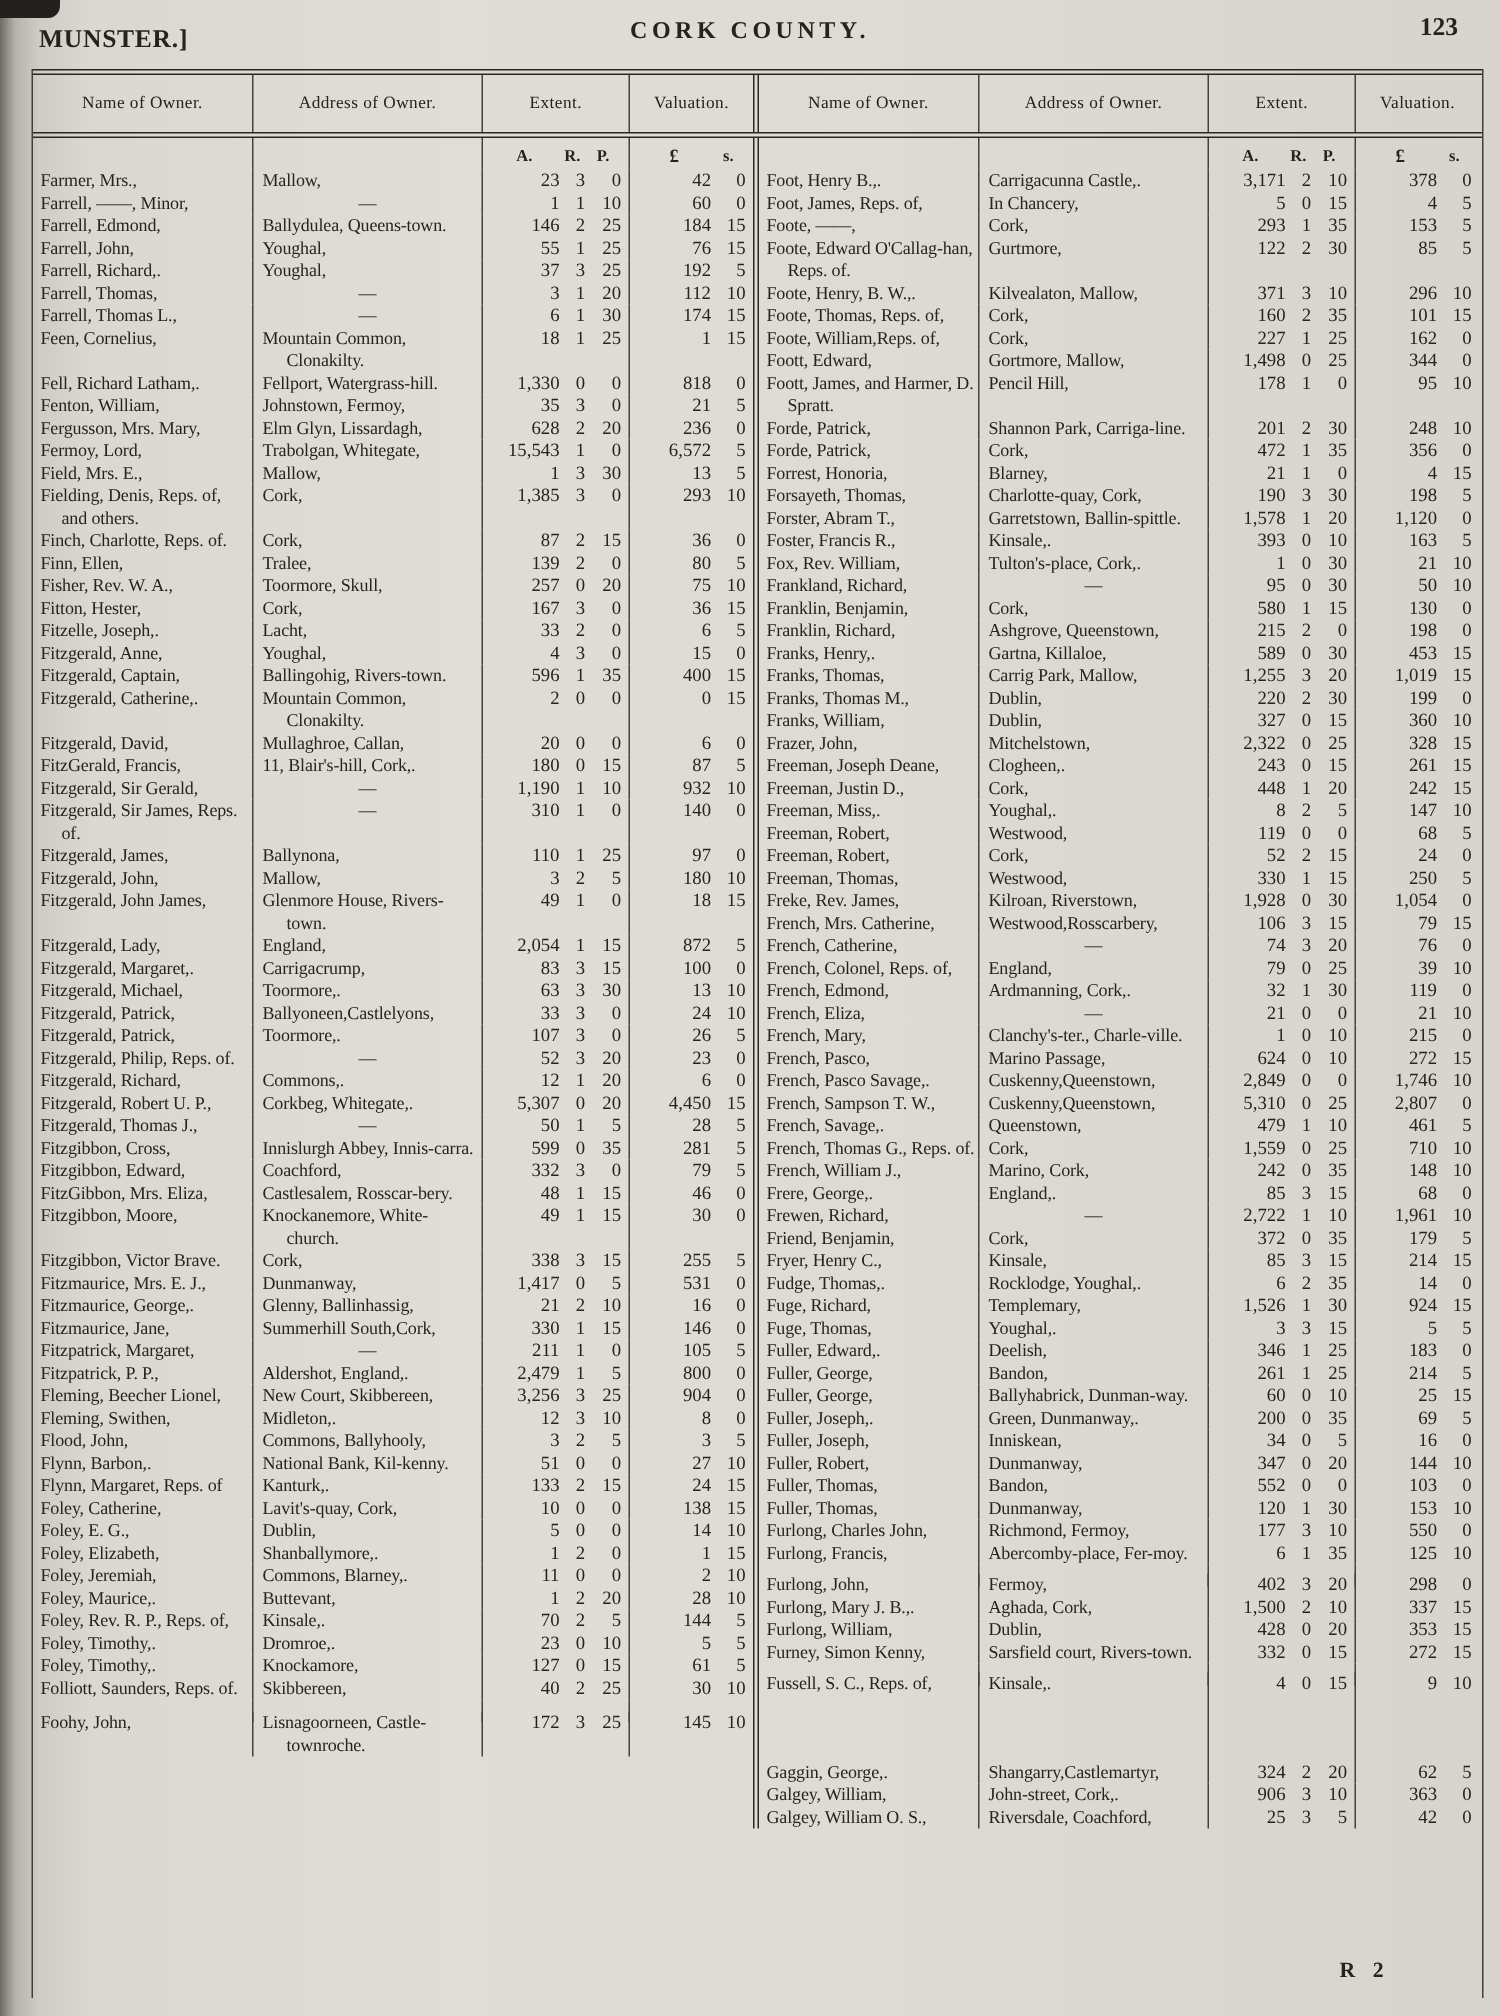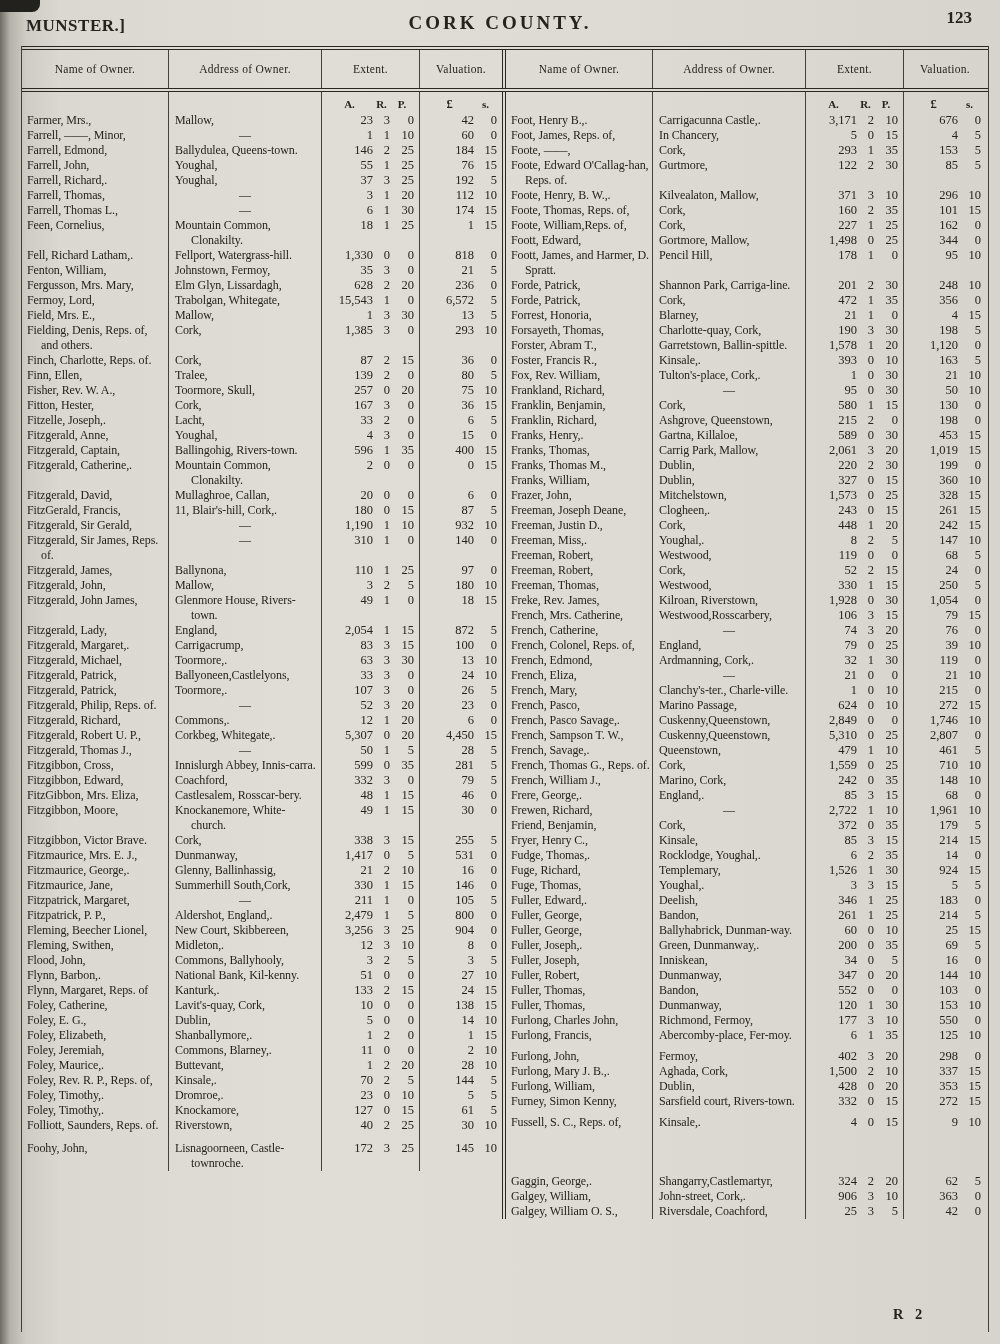--- a/index.html
+++ b/index.html
@@ -6,21 +6,21 @@
   body{width:1000px;height:1344px;overflow:hidden;
        font-family:"Liberation Serif","DejaVu Serif",serif;}
   .page{position:relative;width:1000px;height:1344px;color:#26231f;
         background:linear-gradient(90deg,#6e6b64 0px,#b5b2aa 10px,#cfccc5 26px,#dbd8d1 60px,#e0ddd6 30%,#dedbd4 60%,#d7d4cd 100%);
         overflow:hidden;}
   .corner-mark{position:absolute;top:0;left:0;width:40px;height:12px;background:#23211d;border-bottom-right-radius:8px;}
 
   
   .page-head{position:absolute;top:6px;left:0;right:0;height:40px;}
   .region{position:absolute;left:26px;top:10px;font-size:17px;font-weight:bold;letter-spacing:.5px;}
-  .title{position:absolute;left:0;right:0;top:6px;text-align:center;font-size:19px;font-weight:bold;letter-spacing:3px;}
+  .title{position:absolute;left:0;right:0;top:6px;text-align:center;font-size:16px;font-weight:bold;letter-spacing:3px;}
   .pageno{position:absolute;right:28px;top:2px;font-size:17px;font-weight:bold;text-align:center;}
 
   
   .table{position:absolute;left:21px;top:46px;width:966px;
          border-left:1px solid #433f38;border-right:1px solid #433f38;}
   .thead{display:flex;border-top:4px double #2a2721;border-bottom:4px double #2a2721;}
   .tbody{display:flex;align-items:flex-start;min-height:1240px;}
   .half{width:480px;flex:0 0 480px;}
   .half.right{border-left:4px double #2a2721;}
 
@@ -884,21 +884,21 @@
                 <span class="ext-r">0</span>
                 <span class="ext-p">15</span>
               </div>
               <div class="cell c-val">
                 <span class="val-l">61</span>
                 <span class="val-s">5</span>
               </div>
             </div>
             <div class="row">
               <div class="cell c-name">Folliott, Saunders, Reps. of.</div>
-              <div class="cell c-addr">Riverstown,</div>
+              <div class="cell c-addr">Skibbereen,</div>
               <div class="cell c-ext">
                 <span class="ext-a">40</span>
                 <span class="ext-r">2</span>
                 <span class="ext-p">25</span>
               </div>
               <div class="cell c-val">
                 <span class="val-l">30</span>
                 <span class="val-s">10</span>
               </div>
             </div>
@@ -941,21 +941,21 @@
         <div class="rows" id="rows-right">
             <div class="row">
               <div class="cell c-name">Foot, Henry B.,.</div>
               <div class="cell c-addr">Carrigacunna Castle,.</div>
               <div class="cell c-ext">
                 <span class="ext-a">3,171</span>
                 <span class="ext-r">2</span>
                 <span class="ext-p">10</span>
               </div>
               <div class="cell c-val">
-                <span class="val-l">676</span>
+                <span class="val-l">378</span>
                 <span class="val-s">0</span>
               </div>
             </div>
             <div class="row">
               <div class="cell c-name">Foot, James, Reps. of,</div>
               <div class="cell c-addr">In Chancery,</div>
               <div class="cell c-ext">
                 <span class="ext-a">5</span>
                 <span class="ext-r">0</span>
                 <span class="ext-p">15</span>
@@ -1196,21 +1196,21 @@
               </div>
               <div class="cell c-val">
                 <span class="val-l">453</span>
                 <span class="val-s">15</span>
               </div>
             </div>
             <div class="row">
               <div class="cell c-name">Franks, Thomas,</div>
               <div class="cell c-addr">Carrig Park, Mallow,</div>
               <div class="cell c-ext">
-                <span class="ext-a">2,061</span>
+                <span class="ext-a">1,255</span>
                 <span class="ext-r">3</span>
                 <span class="ext-p">20</span>
               </div>
               <div class="cell c-val">
                 <span class="val-l">1,019</span>
                 <span class="val-s">15</span>
               </div>
             </div>
             <div class="row">
               <div class="cell c-name">Franks, Thomas M.,</div>
@@ -1235,21 +1235,21 @@
               </div>
               <div class="cell c-val">
                 <span class="val-l">360</span>
                 <span class="val-s">10</span>
               </div>
             </div>
             <div class="row">
               <div class="cell c-name">Frazer, John,</div>
               <div class="cell c-addr">Mitchelstown,</div>
               <div class="cell c-ext">
-                <span class="ext-a">1,573</span>
+                <span class="ext-a">2,322</span>
                 <span class="ext-r">0</span>
                 <span class="ext-p">25</span>
               </div>
               <div class="cell c-val">
                 <span class="val-l">328</span>
                 <span class="val-s">15</span>
               </div>
             </div>
             <div class="row">
               <div class="cell c-name">Freeman, Joseph Deane,</div>

